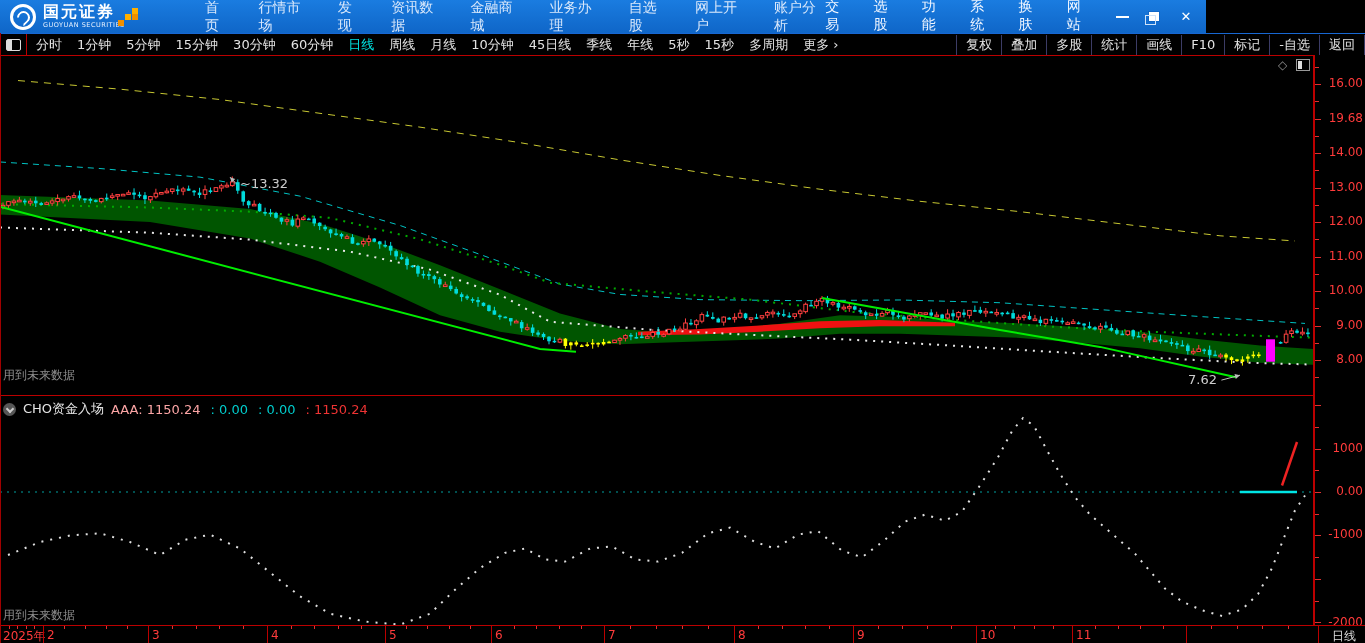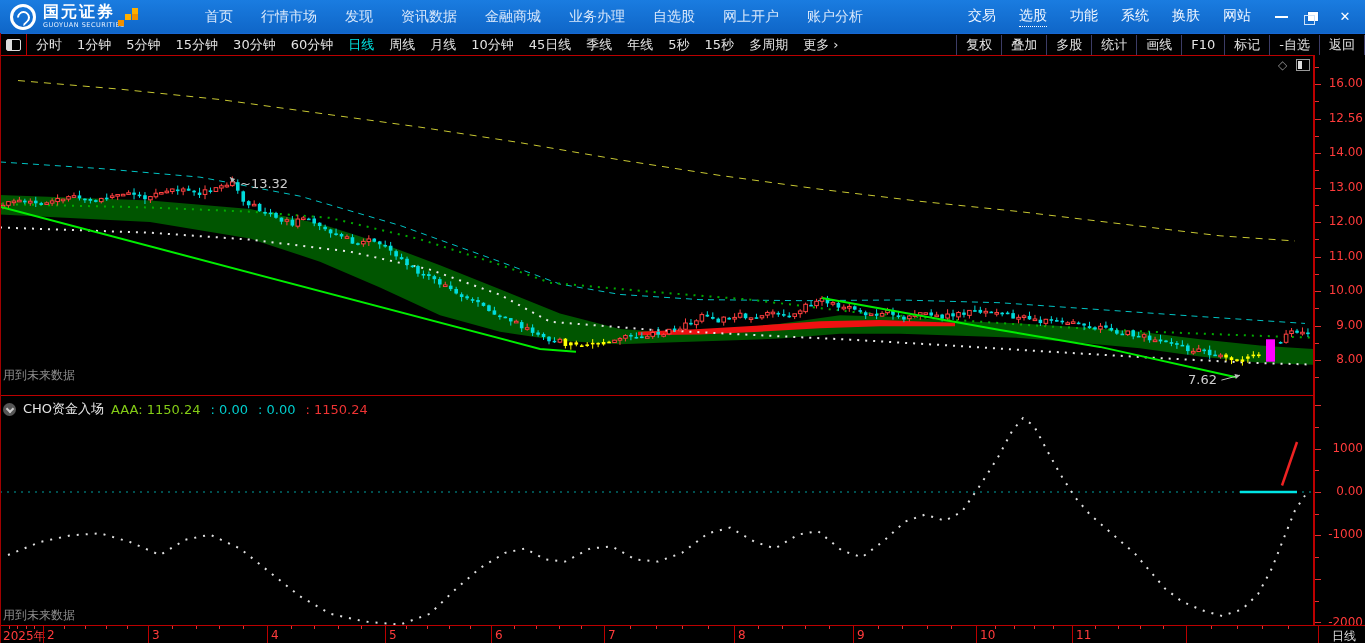--- a/index.html
+++ b/index.html
@@ -1,19 +1,19 @@
 <!DOCTYPE html>
 <html><head>
 <meta charset="utf-8">
 <style>
   html,body{margin:0;padding:0;background:#222;}
   #app{position:relative;width:1365px;height:643px;background:#000;overflow:hidden;
        font-family:"DejaVu Sans","Liberation Sans",sans-serif;-webkit-font-smoothing:antialiased;}
   
-  #topbar{position:absolute;left:0;top:0;width:1365px;height:33px;
+  #topbar{position:absolute;left:0;top:0;width:1206px;height:33px;
           background:linear-gradient(#1a7ce0,#0f66c8);display:flex;align-items:center;}
   #brand{display:flex;align-items:center;gap:7px;padding-left:10px;width:165px;flex:0 0 auto;}
   .logo-ring{width:20px;height:20px;border:3px solid #fff;border-radius:50%;position:relative;flex:0 0 auto;}
   .logo-ring .logo-swirl{position:absolute;left:4px;top:4px;width:9px;height:9px;border:2px solid #fff;
           border-radius:50% 50% 50% 0;transform:rotate(-45deg);border-left-color:transparent;}
   .brand-text{line-height:1;}
   .brand-name{color:#fff;font-size:16px;font-weight:bold;letter-spacing:2px;}
   .brand-sub{color:#e8f2ff;font-size:6.5px;letter-spacing:.5px;margin-top:2px;}
   .brand-blocks{width:6px;height:6px;background:#ffb000;position:relative;top:-6px;
           box-shadow:-7px 6px 0 #ffb000,0 6px 0 #f09000,-14px 12px 0 #f09000;}
@@ -662,32 +662,32 @@
   <div id="lower-panel">
     <svg id="lower-plot" width="1313" height="229" viewBox="0 0 1313 229">
         <polyline points="0,96 1313,96" fill="none" stroke="#00a0a0" stroke-width="1" stroke-dasharray="2 5"></polyline>
         <polyline points="8,159.04347826086956 40,146 70,139.47826086956522 100,137.30434782608694 130,146 160,159.04347826086956 185,143.82608695652175 210,138.6086956521739 240,152.52173913043478 270,176.43478260869566 300,200.3478260869565 330,217.73913043478262 365,225.56521739130434 400,228.6086956521739 430,217.73913043478262 455,193.82608695652175 480,172.08695652173913 505,156.8695652173913 525,152.52173913043478 545,163.3913043478261 565,165.56521739130434 590,152.52173913043478 612,150.34782608695653 635,163.3913043478261 658,165.56521739130434 682,156.8695652173913 708,137.30434782608694 730,131.65217391304347 755,146 775,152.52173913043478 798,138.6086956521739 818,135.1304347826087 842,154.69565217391306 862,161.2173913043478 884,144.69565217391306 905,125.56521739130434 925,118.6086956521739 945,124.69565217391305 962,115.56521739130434 980,89.47826086956522 998,61.21739130434783 1012,35.130434782608695 1023,22.086956521739125 1034,29.913043478260875 1046,52.52173913043478 1060,77.73913043478261 1075,101.21739130434783 1090,118.6086956521739 1105,131.65217391304347 1120,144.69565217391306 1135,157.73913043478262 1150,175.1304347826087 1165,192.52173913043478 1182,205.56521739130434 1202,214.26086956521738 1222,219.91304347826087 1242,213.3913043478261 1258,198.17391304347825 1272,172.08695652173913 1284,141.65217391304347 1295,114.26086956521739 1305,99.47826086956522" fill="none" stroke="#e0e0e0" stroke-width="2" stroke-dasharray="2 7"></polyline>
         <polyline points="1240,96 1297,96" fill="none" stroke="#00e5e5" stroke-width="2.5" stroke-dasharray="none"></polyline>
         <polyline points="1282,89.47826086956522 1297,46" fill="none" stroke="#ee2222" stroke-width="2.5" stroke-dasharray="none"></polyline>
       </svg>
     <div id="lower-header">
       <span class="chev"></span>
       <span class="hdr-white">CHO资金入场</span>
-      <span id="lower-values"><span style="color: #84cc16;">AAA: 1150.24</span><span style="color: rgb(0, 204, 204);">: 0.00</span><span style="color: rgb(0, 204, 204);">: 0.00</span><span style="color: rgb(238, 51, 51);">: 1150.24</span></span>
+      <span id="lower-values"><span style="color: #fca5a5;">AAA: 1150.24</span><span style="color: rgb(0, 204, 204);">: 0.00</span><span style="color: rgb(0, 204, 204);">: 0.00</span><span style="color: rgb(238, 51, 51);">: 1150.24</span></span>
     </div>
     <div class="watermark" style="top:211px">用到未来数据</div>
   </div>
 
   <div id="y-axis">
       <div class="ytick minor" style="top: 11.75px;"></div>
       <div class="ytick" style="top: 29px;"></div>
       <div class="ylab" style="top: 21px;">16.00</div>
       <div class="ytick minor" style="top: 46.25px;"></div>
       <div class="ytick" style="top: 63.5px;"></div>
-      <div class="ylab" style="top: 55.5px;">12.56</div>
+      <div class="ylab" style="top: 55.5px;">19.68</div>
       <div class="ytick minor" style="top: 80.75px;"></div>
       <div class="ytick" style="top: 98px;"></div>
       <div class="ylab" style="top: 90px;">14.00</div>
       <div class="ytick minor" style="top: 115.25px;"></div>
       <div class="ytick" style="top: 132.5px;"></div>
       <div class="ylab" style="top: 124.5px;">13.00</div>
       <div class="ytick minor" style="top: 149.75px;"></div>
       <div class="ytick" style="top: 167px;"></div>
       <div class="ylab" style="top: 159px;">12.00</div>
       <div class="ytick minor" style="top: 184.25px;"></div>

